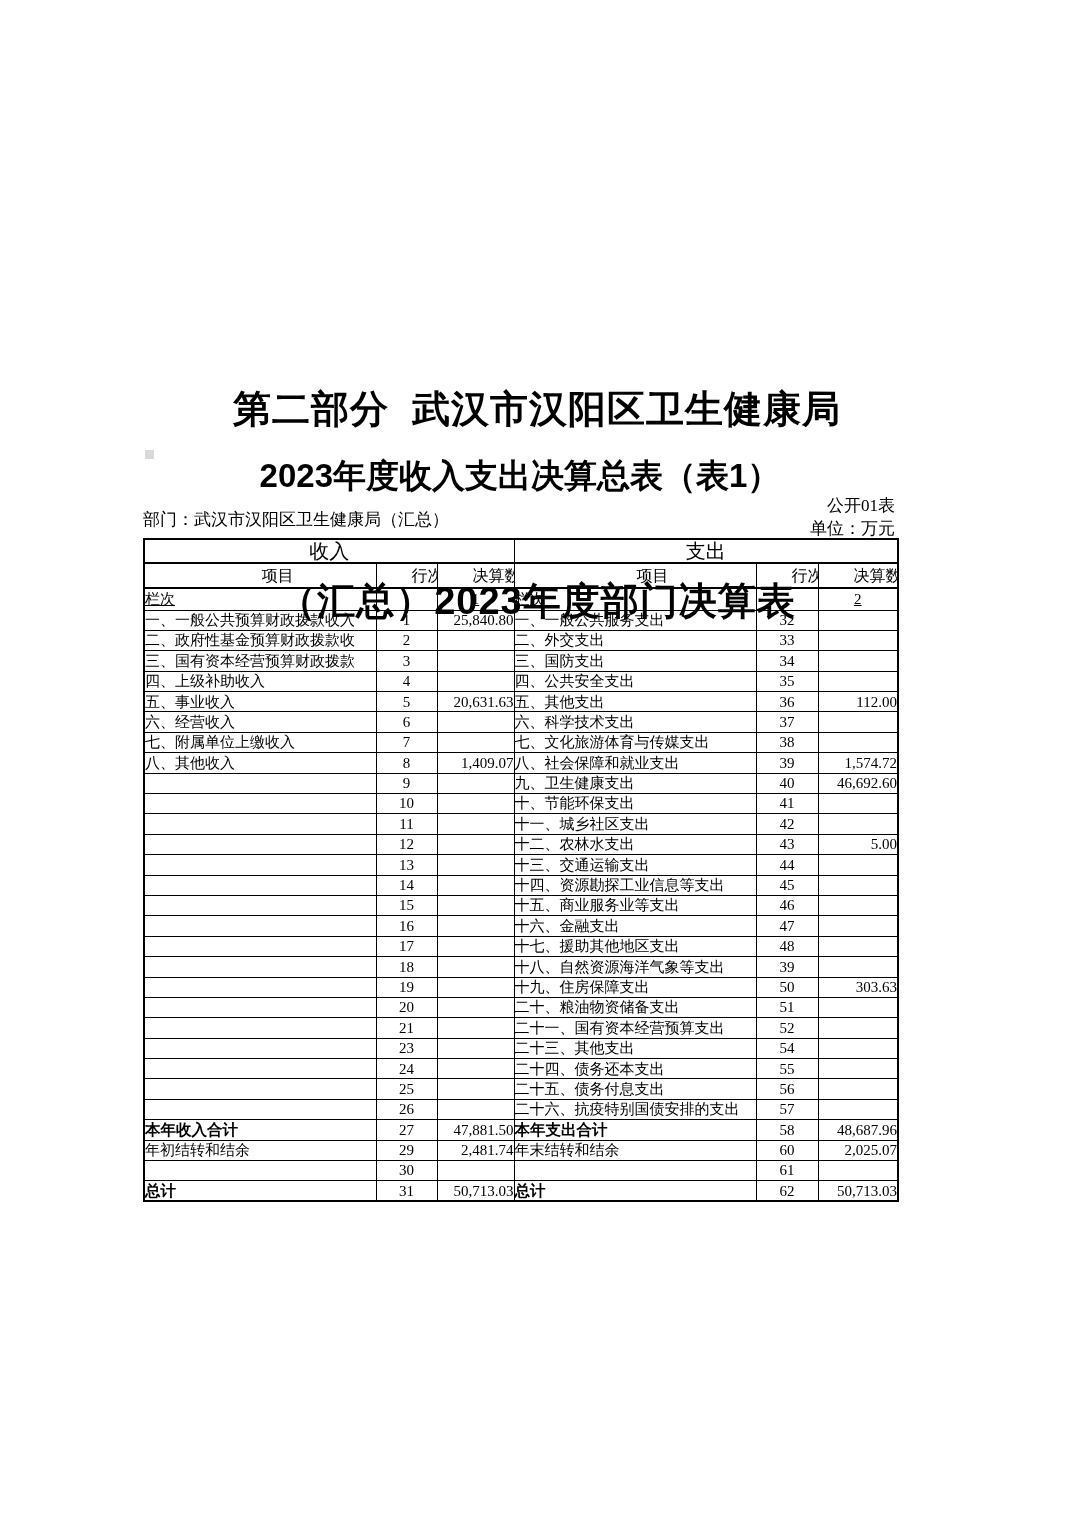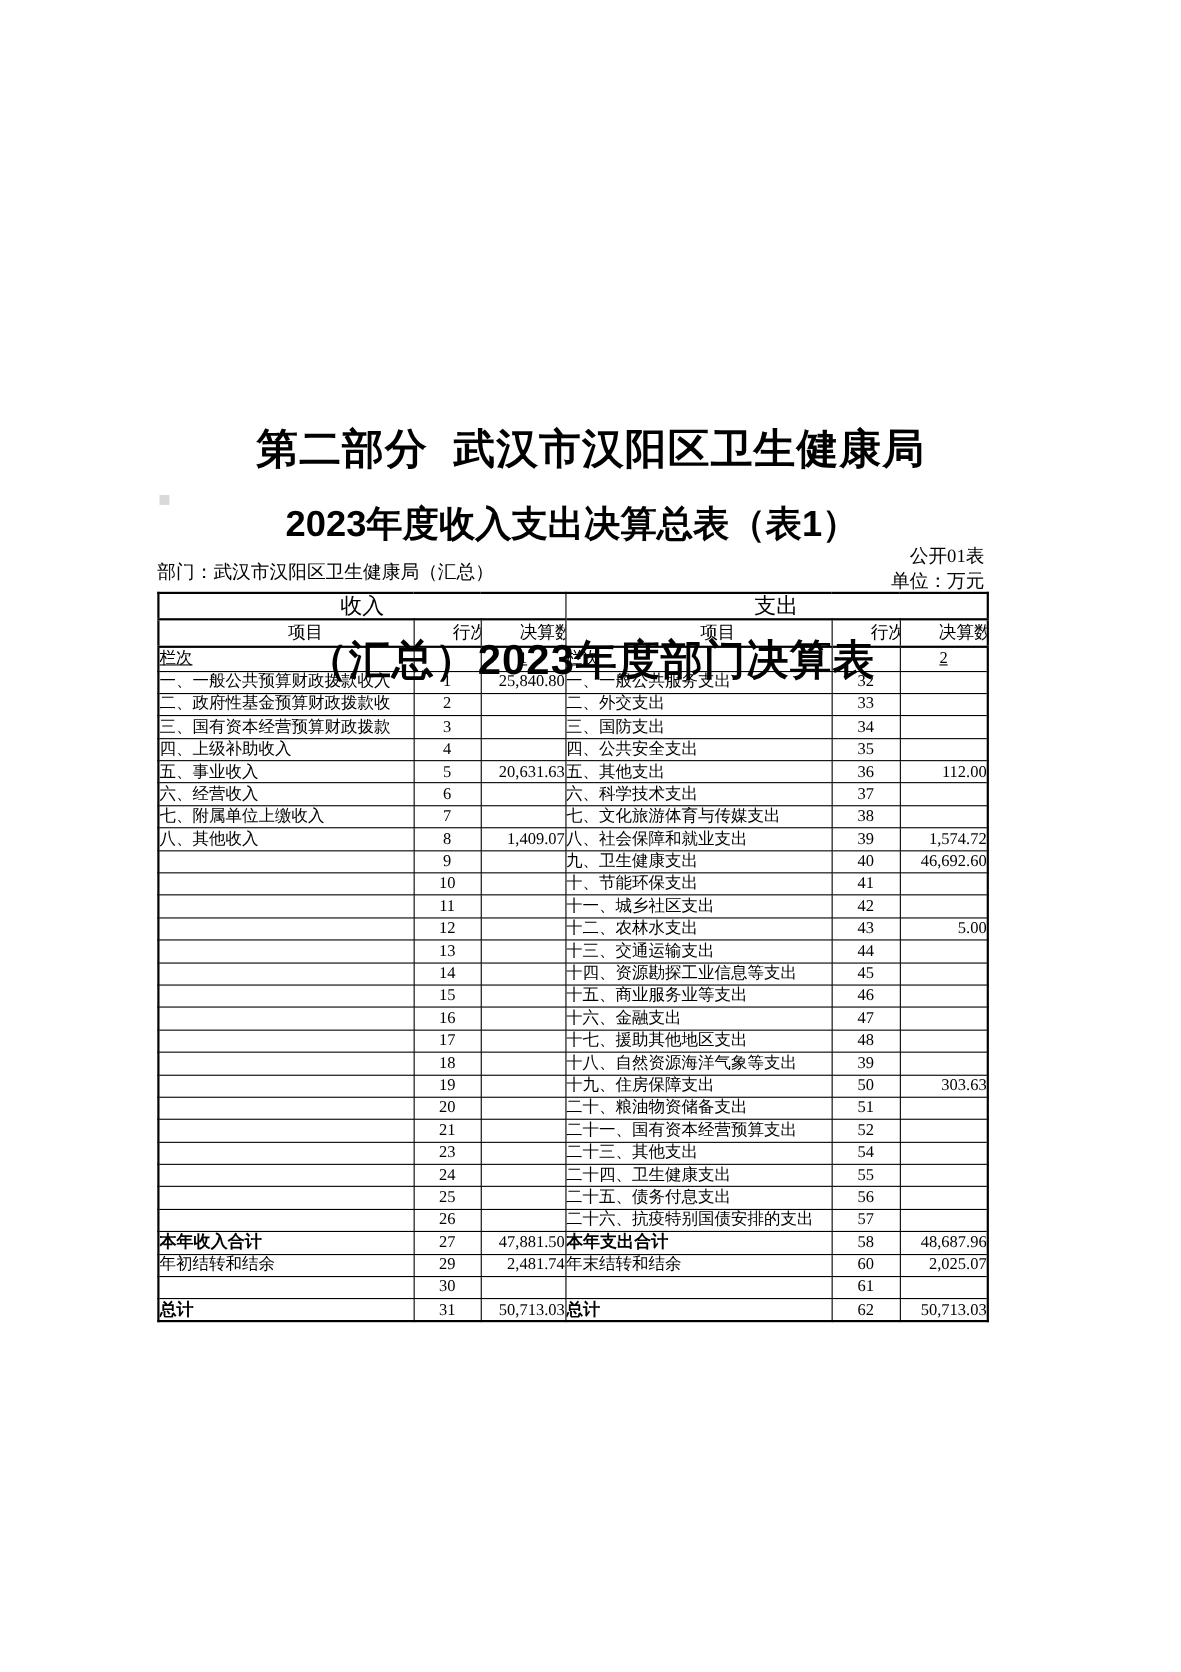--- a/index.html
+++ b/index.html
@@ -272,21 +272,21 @@
           <td class="c-row">23</td>
           <td class="c-amt"></td>
           <td class="c-item">二十三、其他支出</td>
           <td class="c-row">54</td>
           <td class="c-amt"></td>
         </tr>
         <tr class="data-row">
           <td class="c-item"></td>
           <td class="c-row">24</td>
           <td class="c-amt"></td>
-          <td class="c-item">二十四、卫生健康支出</td>
+          <td class="c-item">二十四、债务还本支出</td>
           <td class="c-row">55</td>
           <td class="c-amt"></td>
         </tr>
         <tr class="data-row">
           <td class="c-item"></td>
           <td class="c-row">25</td>
           <td class="c-amt"></td>
           <td class="c-item">二十五、债务付息支出</td>
           <td class="c-row">56</td>
           <td class="c-amt"></td>

